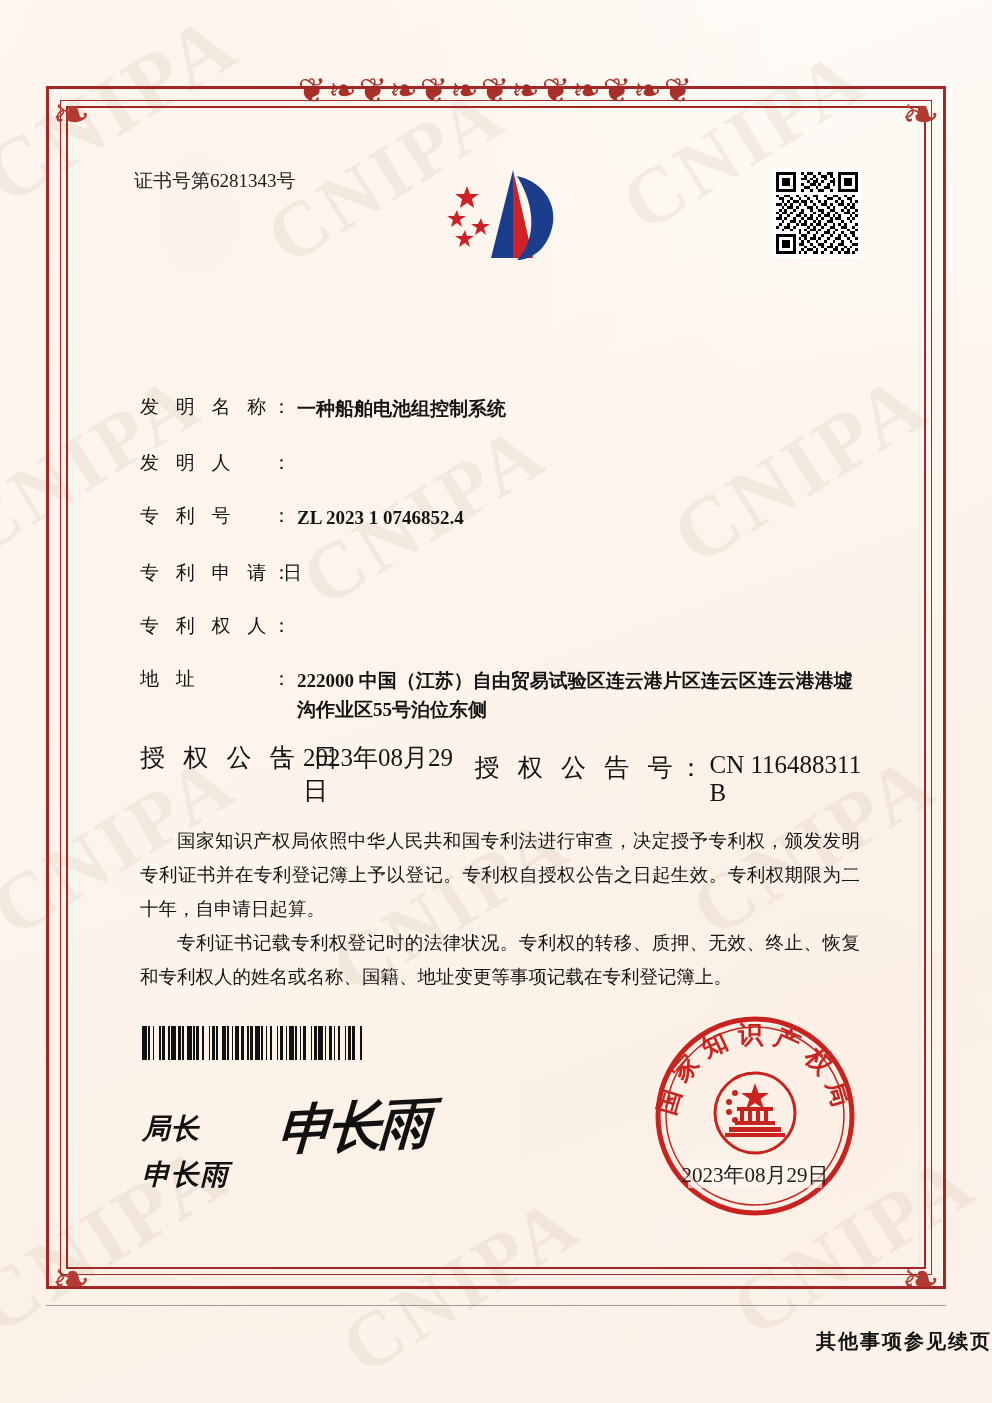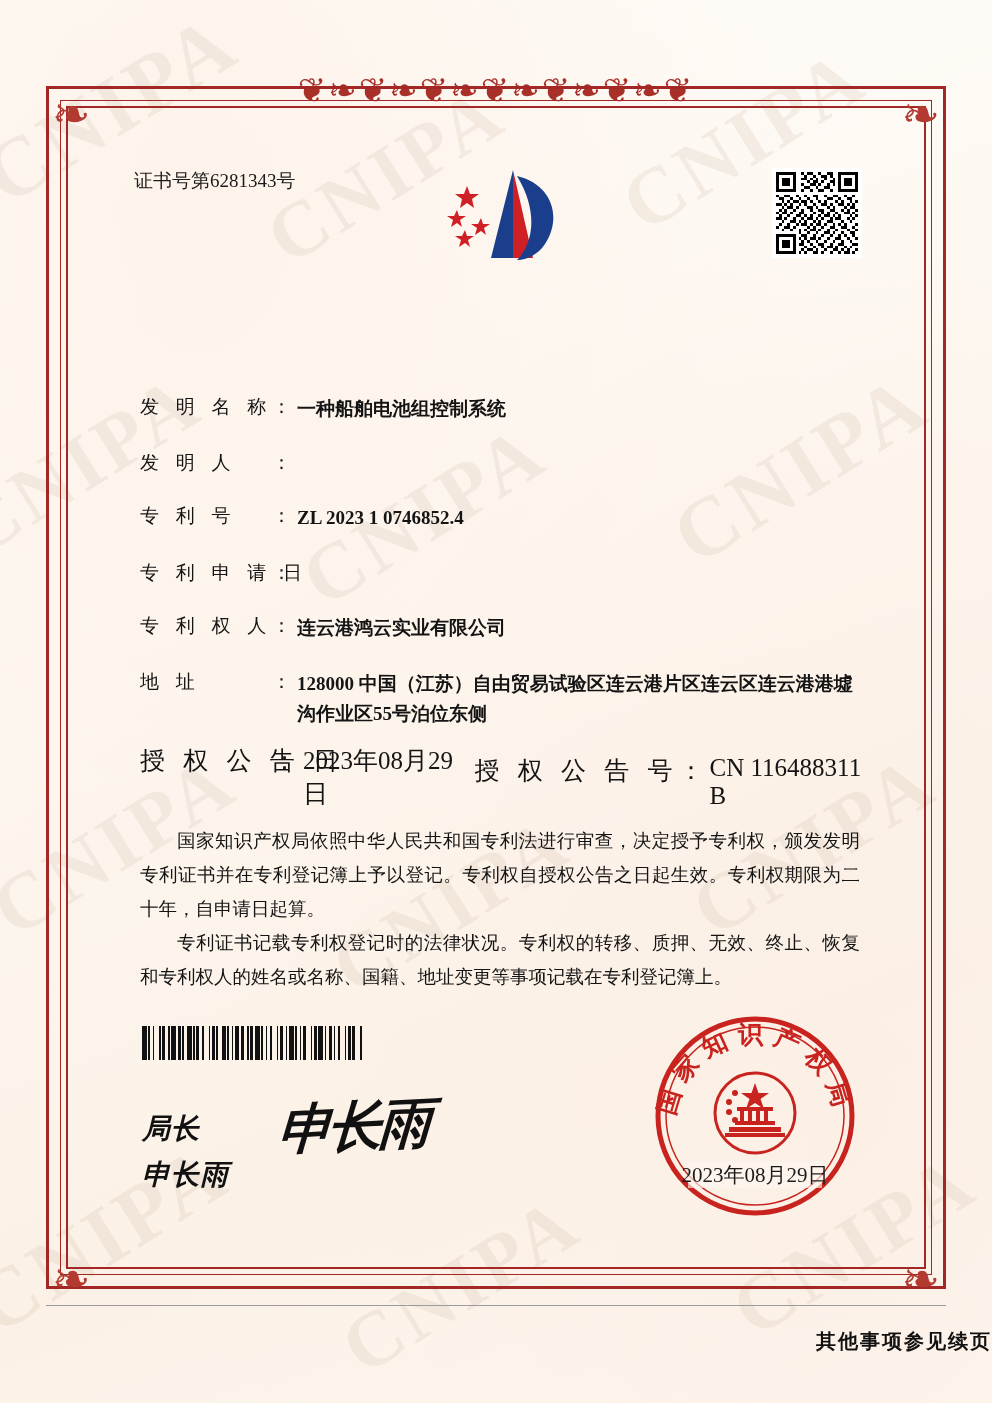--- a/index.html
+++ b/index.html
@@ -578,27 +578,26 @@
       </div>
 
       <div class="field-row">
         <span class="f-label">专 利 申 请 日</span>
         <span class="f-colon">：</span>
       </div>
 
       <div class="field-row">
         <span class="f-label">专 利 权 人</span>
         <span class="f-colon">：</span>
-        <span class="f-value">连云港鸿云实业有限公司</span>
       </div>
 
       <div class="field-row" style="margin-bottom:16px;">
         <span class="f-label">地      址</span>
         <span class="f-colon">：</span>
-        <span class="f-value">128000 中国（江苏）自由贸易试验区连云港片区连云区连云港港墟沟作业区55号泊位东侧</span>
+        <span class="f-value">222000 中国（江苏）自由贸易试验区连云港片区连云区连云港港墟沟作业区55号泊位东侧</span>
       </div>
 
       <div class="grant-row">
         <span class="grant-left">
           <span class="f-label">授 权 公 告 日</span>
           <span class="f-colon">：</span>
           <span>2023年08月29日</span>
         </span>
         <span class="grant-right">
           <span style="letter-spacing:6px; white-space:nowrap;">授 权 公 告 号</span>

